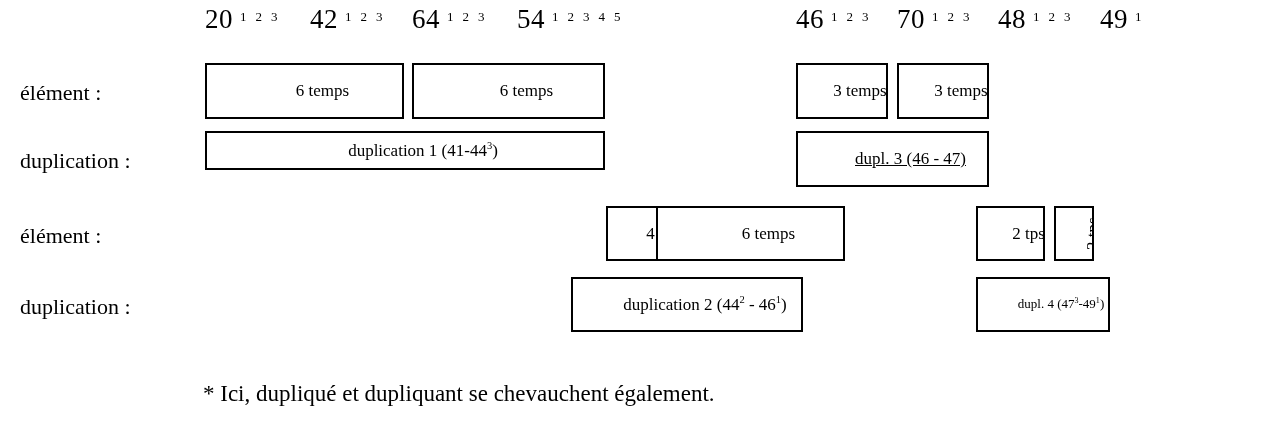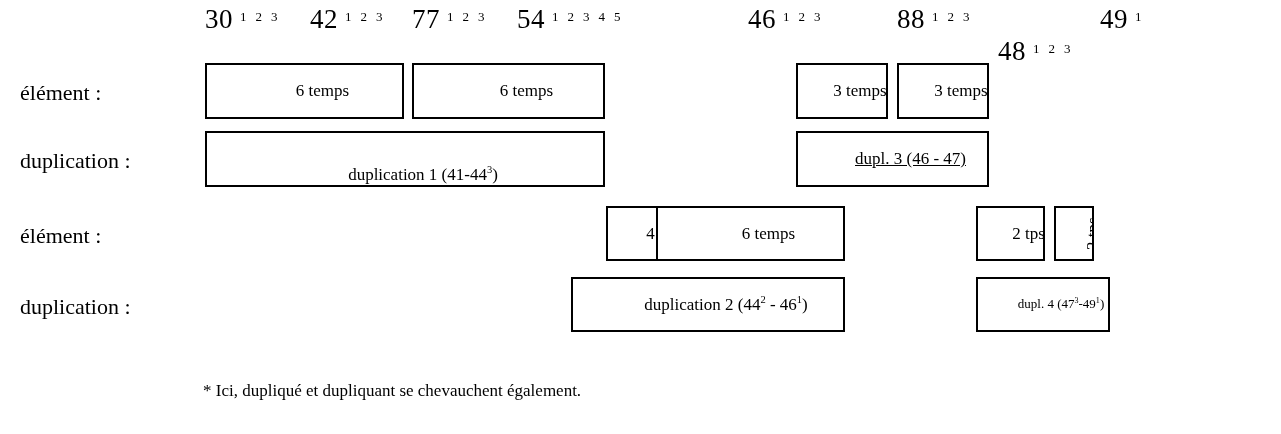--- a/index.html
+++ b/index.html
@@ -80,77 +80,77 @@
   }
   .box .box-text sup {
     font-size: 0.62em;
     vertical-align: super;
     line-height: 0;
   }
 
   
   .footnote {
     position: absolute;
-    font-size: 17px;
+    font-size: 23px;
     white-space: nowrap;
     line-height: 1;
   }
 </style>
 </head>
 <body>
 
 <div id="canvas">
 
   <div class="timeline" id="timeline">
-      <div class="tl-group" style="left: 205px;"><span class="tl-num">30</span><span class="tl-sub first">1</span><span class="tl-sub">2</span><span class="tl-sub">3</span></div>
+      <div class="tl-group" style="left: 205px;"><span class="tl-num">20</span><span class="tl-sub first">1</span><span class="tl-sub">2</span><span class="tl-sub">3</span></div>
       <div class="tl-group" style="left: 310px;"><span class="tl-num">42</span><span class="tl-sub first">1</span><span class="tl-sub">2</span><span class="tl-sub">3</span></div>
-      <div class="tl-group" style="left: 412px;"><span class="tl-num">77</span><span class="tl-sub first">1</span><span class="tl-sub">2</span><span class="tl-sub">3</span></div>
+      <div class="tl-group" style="left: 412px;"><span class="tl-num">64</span><span class="tl-sub first">1</span><span class="tl-sub">2</span><span class="tl-sub">3</span></div>
       <div class="tl-group" style="left: 517px;"><span class="tl-num">54</span><span class="tl-sub first">1</span><span class="tl-sub">2</span><span class="tl-sub">3</span><span class="tl-sub">4</span><span class="tl-sub">5</span></div>
-      <div class="tl-group" style="left: 748px;"><span class="tl-num">46</span><span class="tl-sub first">1</span><span class="tl-sub">2</span><span class="tl-sub">3</span></div>
-      <div class="tl-group" style="left: 897px;"><span class="tl-num">88</span><span class="tl-sub first">1</span><span class="tl-sub">2</span><span class="tl-sub">3</span></div>
-      <div class="tl-group" style="left: 998px; margin-top: 32px;"><span class="tl-num">48</span><span class="tl-sub first">1</span><span class="tl-sub">2</span><span class="tl-sub">3</span></div>
+      <div class="tl-group" style="left: 796px;"><span class="tl-num">46</span><span class="tl-sub first">1</span><span class="tl-sub">2</span><span class="tl-sub">3</span></div>
+      <div class="tl-group" style="left: 897px;"><span class="tl-num">70</span><span class="tl-sub first">1</span><span class="tl-sub">2</span><span class="tl-sub">3</span></div>
+      <div class="tl-group" style="left: 998px;"><span class="tl-num">48</span><span class="tl-sub first">1</span><span class="tl-sub">2</span><span class="tl-sub">3</span></div>
       <div class="tl-group" style="left: 1100px;"><span class="tl-num">49</span><span class="tl-sub first">1</span></div>
     </div>
 
   <div id="rows-layer">
       <div class="row-label" style="left: 20px; top: 82px; width: 170px;">élément :</div>
       <div class="box" style="left: 205px; top: 63px; width: 199px; height: 56px;">
         <span class="box-text">6 temps</span>
       </div>
       <div class="box" style="left: 412px; top: 63px; width: 193px; height: 56px;">
         <span class="box-text">6 temps</span>
       </div>
       <div class="box" style="left: 796px; top: 63px; width: 92px; height: 56px;">
         <span class="box-text">3 temps</span>
       </div>
       <div class="box" style="left: 897px; top: 63px; width: 92px; height: 56px;">
         <span class="box-text">3 temps</span>
       </div>
       <div class="row-label" style="left: 20px; top: 150px; width: 170px;">duplication :</div>
-      <div class="box" style="left: 205px; top: 131px; width: 400px; height: 56px; align-items: flex-end;">
+      <div class="box" style="left: 205px; top: 131px; width: 400px; height: 39px;">
         <span class="box-text">duplication 1 (41-44<sup>3</sup>)</span>
       </div>
       <div class="box" style="left: 796px; top: 131px; width: 193px; height: 56px; text-decoration: underline;">
         <span class="box-text">dupl. 3 (46 - 47)</span>
       </div>
       <div class="row-label" style="left: 20px; top: 225px; width: 170px;">élément :</div>
       <div class="box" style="left: 571px; top: 206px; width: 77px; height: 55px; margin-left: 35px;">
         <span class="box-text">4 tps</span>
       </div>
       <div class="box" style="left: 656px; top: 206px; width: 189px; height: 55px;">
         <span class="box-text">6 temps</span>
       </div>
       <div class="box" style="left: 976px; top: 206px; width: 69px; height: 55px;">
         <span class="box-text">2 tps</span>
       </div>
       <div class="box rot" style="left: 1054px; top: 206px; width: 36px; height: 55px;">
         <span class="box-text">2 tps</span>
       </div>
       <div class="row-label" style="left: 20px; top: 296px; width: 170px;">duplication :</div>
-      <div class="box" style="left: 571px; top: 277px; width: 274px; height: 55px;">
+      <div class="box" style="left: 571px; top: 277px; width: 232px; height: 55px;">
         <span class="box-text">duplication 2 (44<sup>2</sup> - 46<sup>1</sup>)</span>
       </div>
       <div class="box small" style="left: 976px; top: 277px; width: 134px; height: 55px;">
         <span class="box-text">dupl. 4 (47<sup>3</sup>-49<sup>1</sup>)</span>
       </div>
     </div>
 
   <div class="footnote" id="footnote" style="left: 203px; top: 382px;">* Ici, dupliqué et dupliquant se chevauchent également.</div>
 
 </div>

